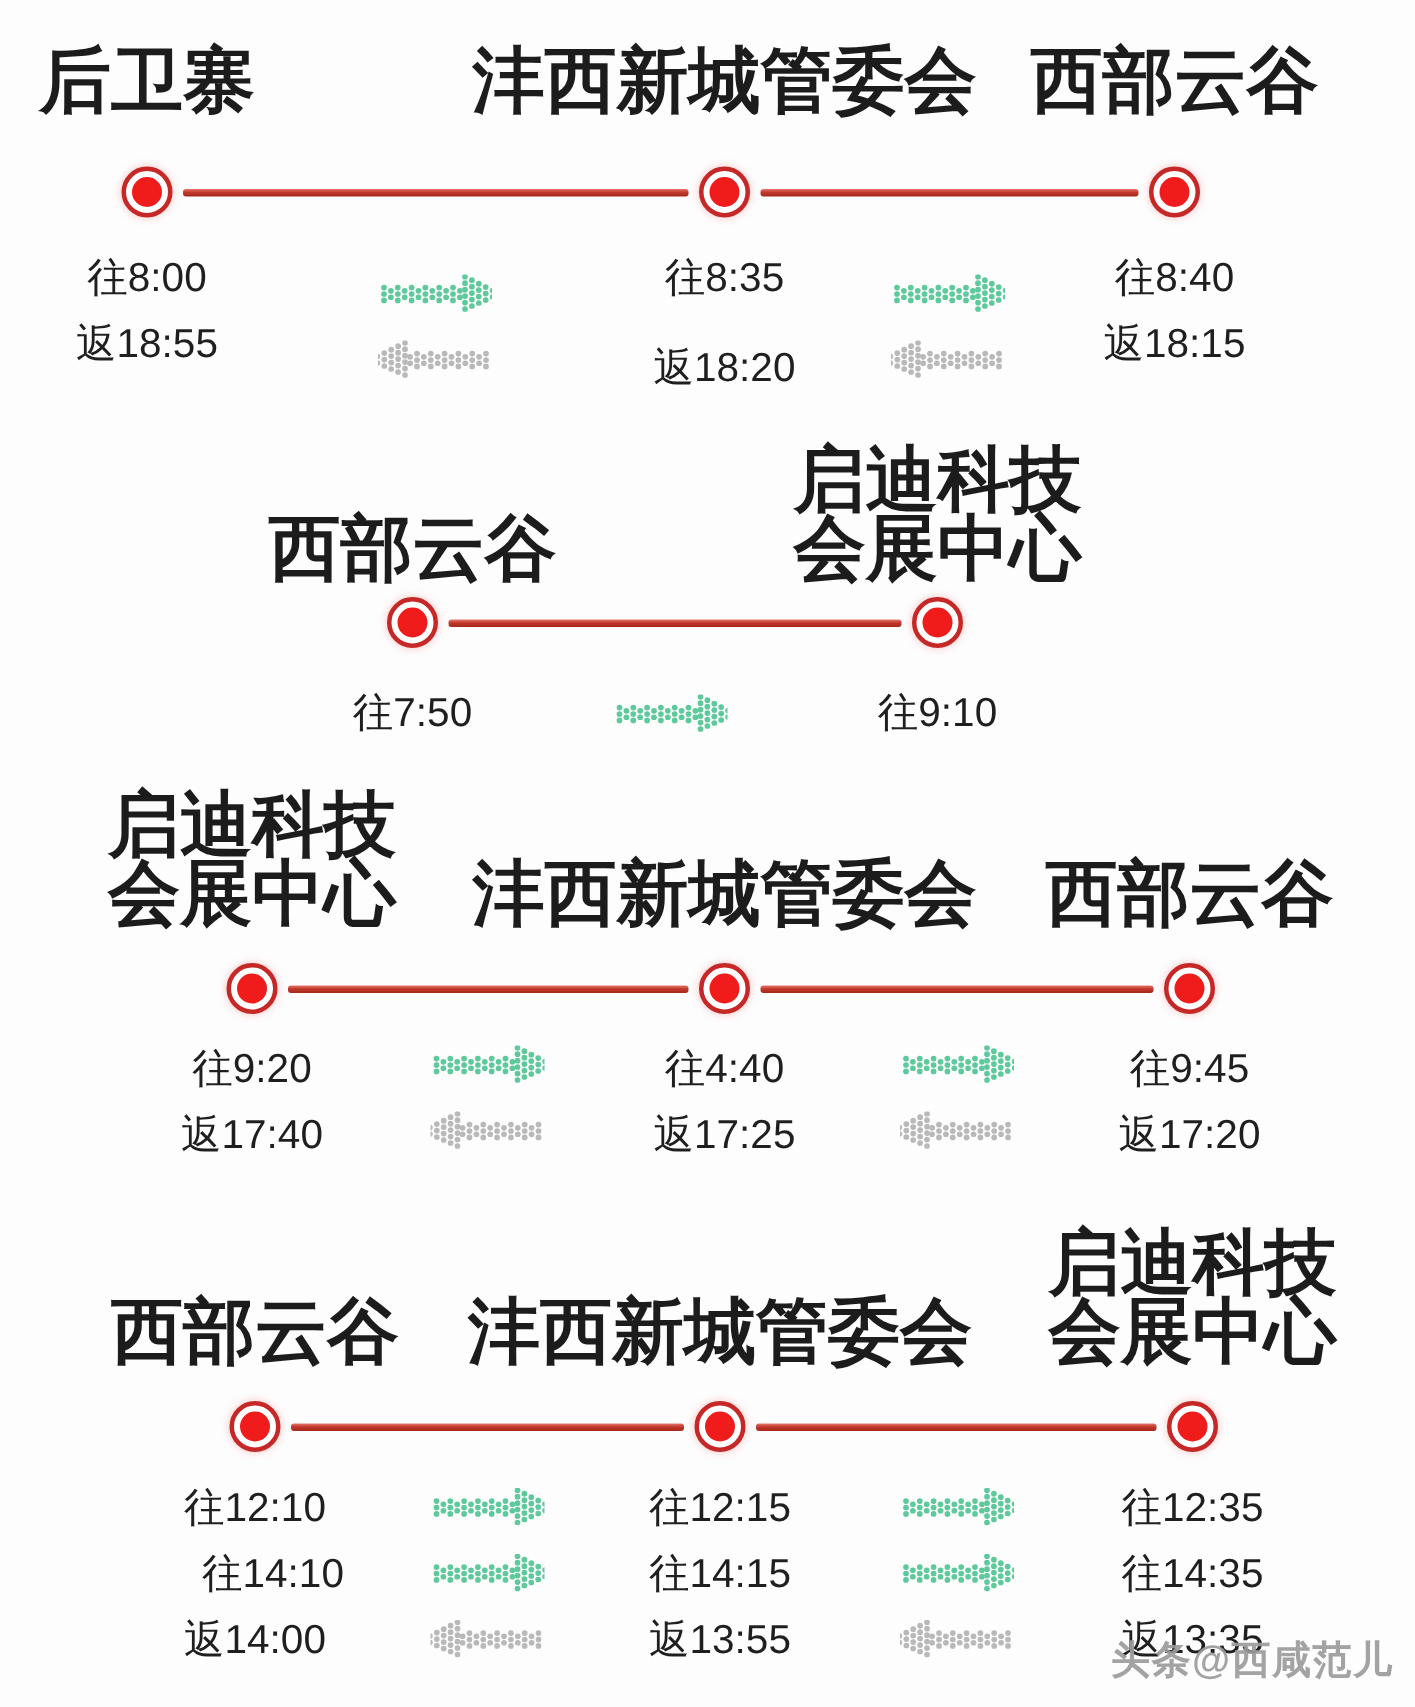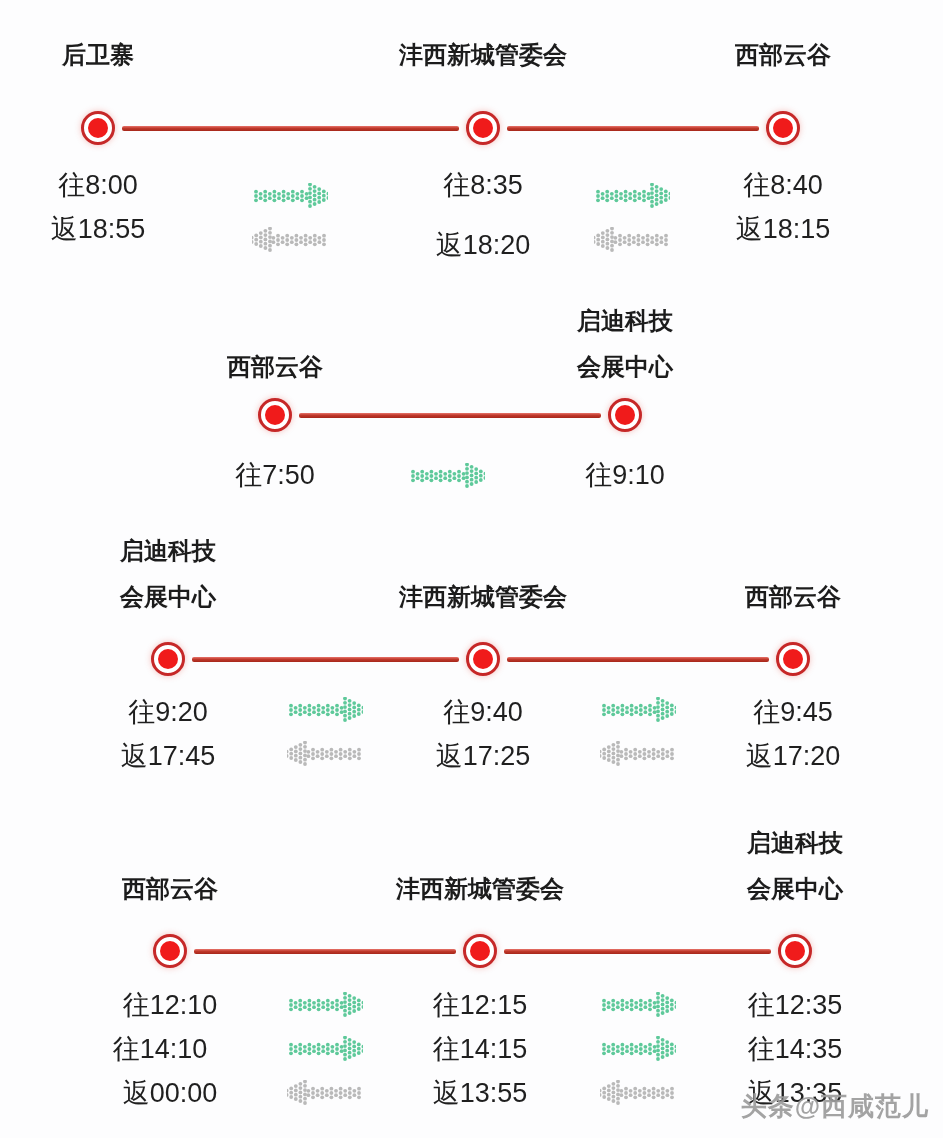--- a/index.html
+++ b/index.html
@@ -21,21 +21,21 @@
     left: 0;
     width: 943px;
   }
 
   
   .station-label {
     position: absolute;
     text-align: center;
     font-weight: 700;
     color: #1c1c1c;
-    font-size: 24px;
+    font-size: 48px;
     line-height: 46px;
     letter-spacing: 0px;
     white-space: pre;
     transform: translateX(-50%);
     font-family: "Liberation Sans", "DejaVu Sans", sans-serif;
     -webkit-font-smoothing: antialiased;
   }
   .station-label .ln { display: block; }
 
   
@@ -413,24 +413,24 @@
           </g>
         </svg>
       </div>
     </div>
     <div class="route-row" style="top: 0px;">
       <div class="track" style="left: 192px; width: 267px; top: 657px;"></div>
       <div class="track" style="left: 507px; width: 262px; top: 657px;"></div>
       <div class="station-dot" style="left: 168px; top: 659px;"></div>
       <div class="station-label" style="left: 168px; top: 528px;"><span class="ln">启迪科技</span><span class="ln">会展中心</span></div>
       <div class="time-label" style="left: 168px; top: 695px;">往9:20</div>
-      <div class="time-label" style="left: 168px; top: 739px;">返17:45</div>
+      <div class="time-label" style="left: 168px; top: 739px;">返17:40</div>
       <div class="station-dot" style="left: 483px; top: 659px;"></div>
       <div class="station-label" style="left: 483px; top: 574px;"><span class="ln">沣西新城管委会</span></div>
-      <div class="time-label" style="left: 483px; top: 695px;">往9:40</div>
+      <div class="time-label" style="left: 483px; top: 695px;">往4:40</div>
       <div class="time-label" style="left: 483px; top: 739px;">返17:25</div>
       <div class="station-dot" style="left: 793px; top: 659px;"></div>
       <div class="station-label" style="left: 793px; top: 574px;"><span class="ln">西部云谷</span></div>
       <div class="time-label" style="left: 793px; top: 695px;">往9:45</div>
       <div class="time-label" style="left: 793px; top: 739px;">返17:20</div>
       <div class="arrow" style="left: 325px; top: 710px;">
         <svg viewBox="0 0 76 26" xmlns="http://www.w3.org/2000/svg">
           <g fill="#5ec99a">
             <circle cx="4" cy="8.7" r="1.9"></circle>
             <circle cx="4" cy="13" r="1.9"></circle>
@@ -653,22 +653,22 @@
           </g>
         </svg>
       </div>
     </div>
     <div class="route-row" style="top: 0px;">
       <div class="track" style="left: 194px; width: 262px; top: 949px;"></div>
       <div class="track" style="left: 504px; width: 267px; top: 949px;"></div>
       <div class="station-dot" style="left: 170px; top: 951px;"></div>
       <div class="station-label" style="left: 170px; top: 866px;"><span class="ln">西部云谷</span></div>
       <div class="time-label" style="left: 170px; top: 988px;">往12:10</div>
-      <div class="time-label" style="left: 160px; top: 1032px;">往14:10</div>
-      <div class="time-label" style="left: 170px; top: 1076px;">返00:00</div>
+      <div class="time-label" style="left: 182px; top: 1032px;">往14:10</div>
+      <div class="time-label" style="left: 170px; top: 1076px;">返14:00</div>
       <div class="station-dot" style="left: 480px; top: 951px;"></div>
       <div class="station-label" style="left: 480px; top: 866px;"><span class="ln">沣西新城管委会</span></div>
       <div class="time-label" style="left: 480px; top: 988px;">往12:15</div>
       <div class="time-label" style="left: 480px; top: 1032px;">往14:15</div>
       <div class="time-label" style="left: 480px; top: 1076px;">返13:55</div>
       <div class="station-dot" style="left: 795px; top: 951px;"></div>
       <div class="station-label" style="left: 795px; top: 820px;"><span class="ln">启迪科技</span><span class="ln">会展中心</span></div>
       <div class="time-label" style="left: 795px; top: 988px;">往12:35</div>
       <div class="time-label" style="left: 795px; top: 1032px;">往14:35</div>
       <div class="time-label" style="left: 795px; top: 1076px;">返13:35</div>

